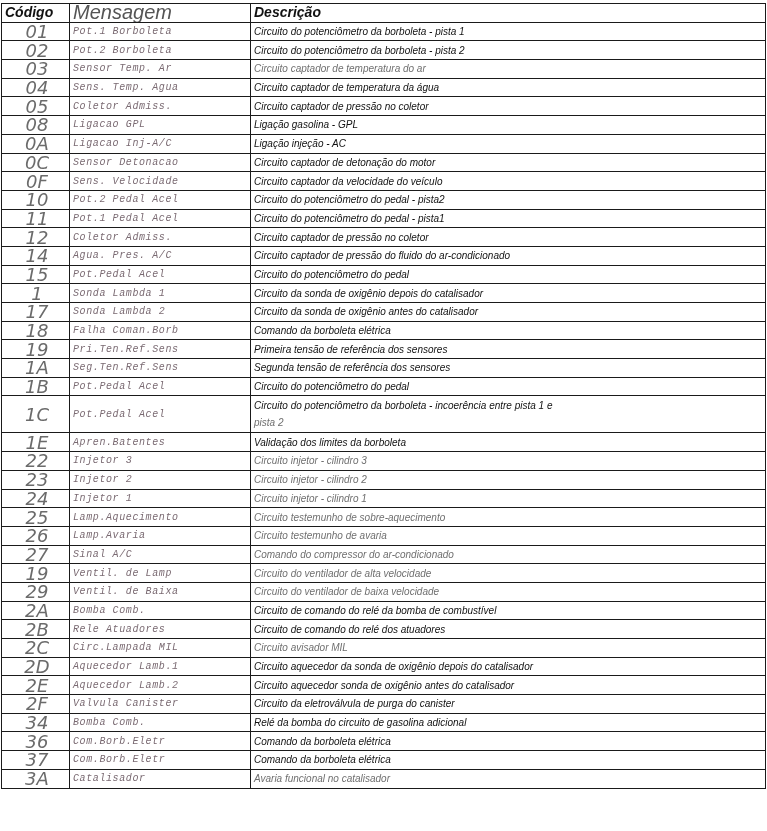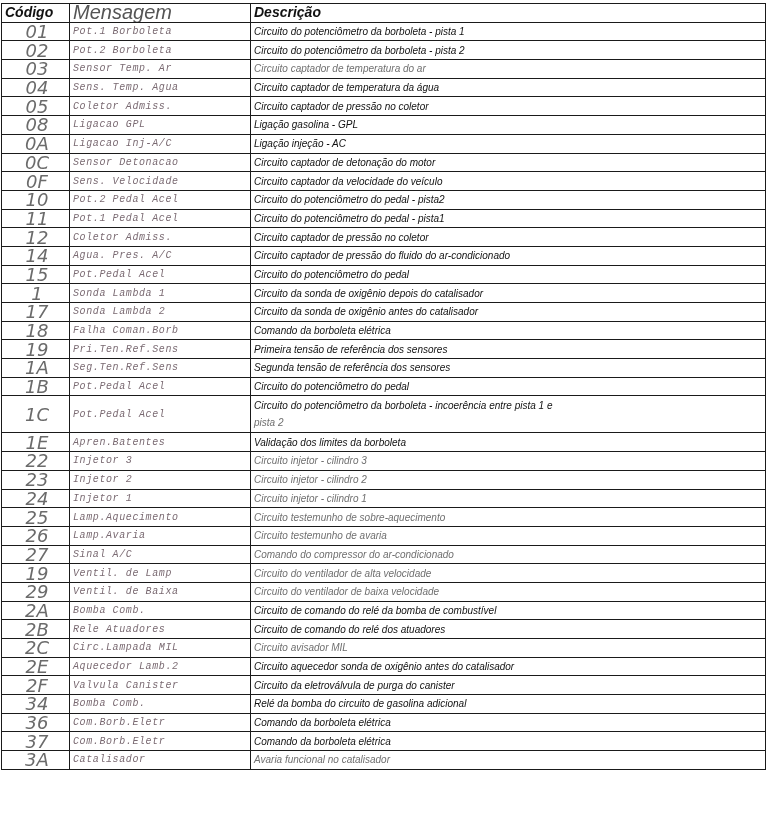--- a/index.html
+++ b/index.html
@@ -235,20 +235,25 @@
         <td class="code">2B</td>
         <td class="msg">Rele Atuadores</td>
         <td class="desc">Circuito de comando do relé dos atuadores</td>
       </tr>
       <tr>
         <td class="code">2C</td>
         <td class="msg">Circ.Lampada MIL</td>
         <td class="desc light">Circuito avisador MIL</td>
       </tr>
       <tr>
+        <td class="code">2D</td>
+        <td class="msg">Aquecedor Lamb.1</td>
+        <td class="desc">Circuito aquecedor da sonda de oxigênio depois do catalisador</td>
+      </tr>
+      <tr>
         <td class="code">2E</td>
         <td class="msg">Aquecedor Lamb.2</td>
         <td class="desc">Circuito aquecedor sonda de oxigênio antes do catalisador</td>
       </tr>
       <tr>
         <td class="code">2F</td>
         <td class="msg">Valvula Canister</td>
         <td class="desc">Circuito da eletroválvula de purga do canister</td>
       </tr>
       <tr>

